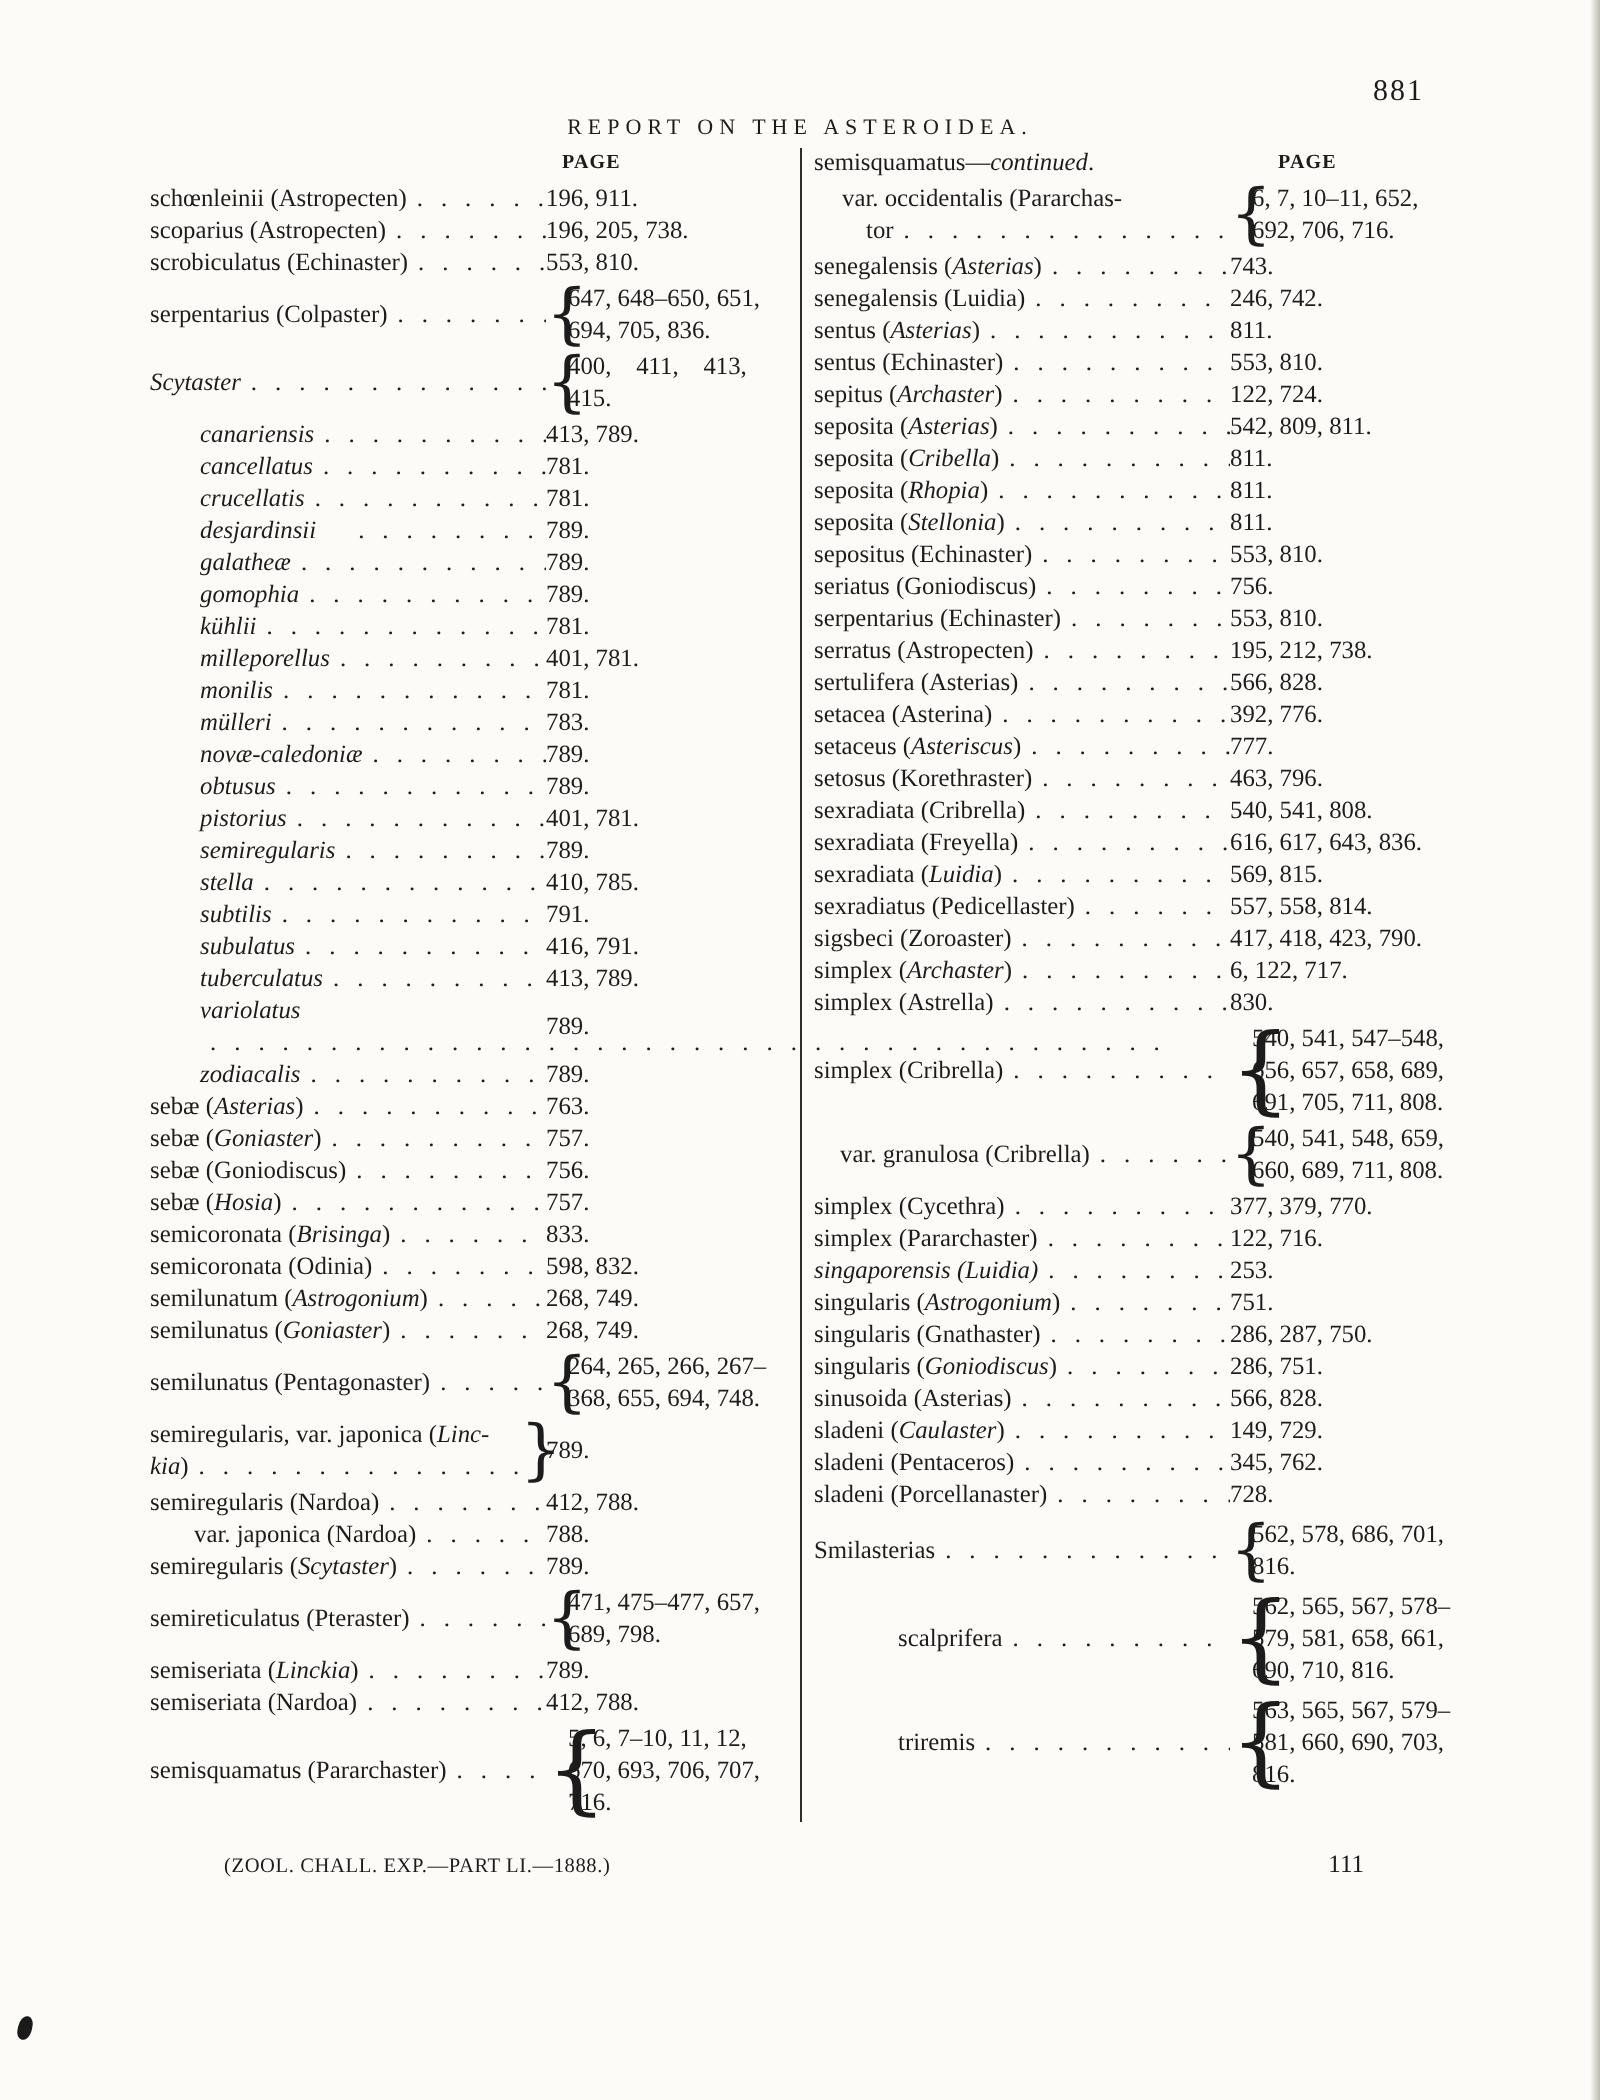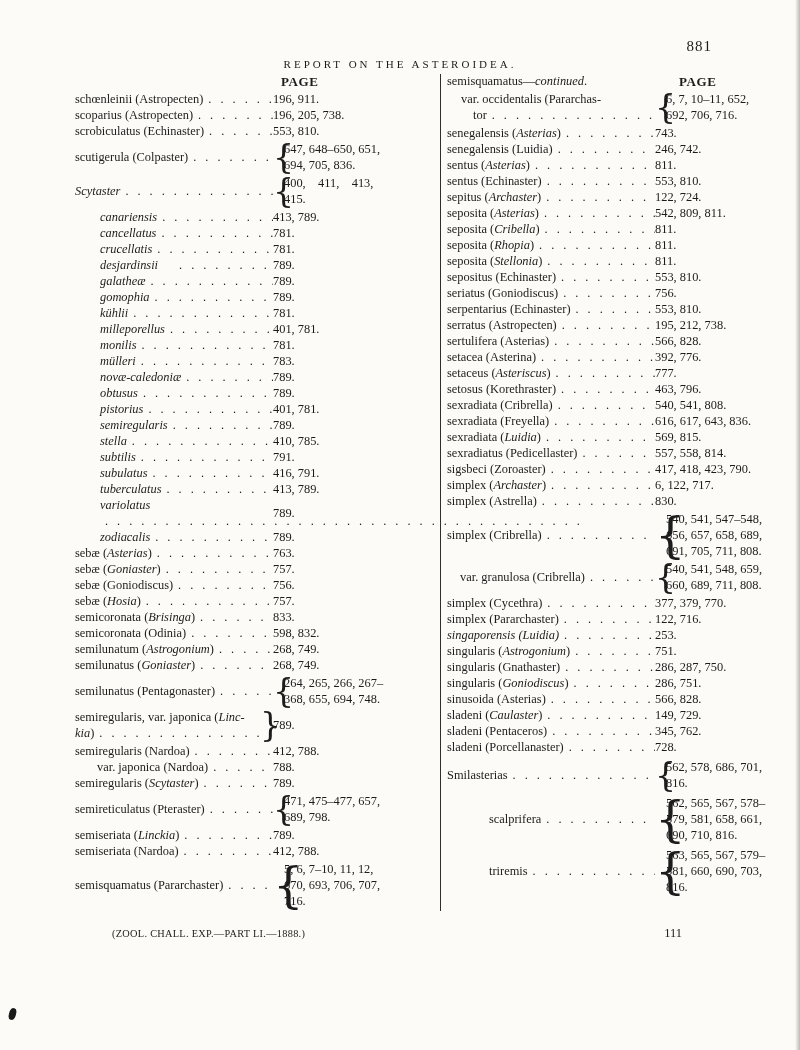--- a/index.html
+++ b/index.html
@@ -19,39 +19,39 @@
   .speck { position: absolute; left: 9px; top: 1008px; width: 7px; height: 12px;
     background: #1a1a1a; border-radius: 50% 40% 50% 40%; transform: rotate(12deg); }
 
   .header { position: relative; padding-top: 40px; text-align: center; height: 62px; }
   .running-title { font-size: 11px; letter-spacing: 3px; display: inline-block; margin-top: 18px; }
   .folio { position: absolute; right: 88px; top: 38px; font-size: 15px; letter-spacing: 1px; }
 
   .columns { display: flex; margin: 12px 60px 0 75px; align-items: stretch; }
   .col { font-size: 12.4px; }
   .col.left  { width: 325px; padding-right: 2px; }
-  .col.right { width: 340px; border-left: 1px solid #2e2e2e; padding-left: 6px; margin-left: 40px; }
+  .col.right { width: 340px; border-left: 1px solid #2e2e2e; padding-left: 6px; }
 
   .entry { display: flex; align-items: center; }
   .entry.braced { margin: 2px 0; }
   .nm { flex: 1; min-width: 0; }
   .nline { display: flex; align-items: baseline; line-height: 16px; white-space: pre; }
   .leader { flex: 1; overflow: hidden; white-space: nowrap; letter-spacing: 9px;
             padding-left: 5px; color: #1c1c1c; }
   .pcell { width: 125px; flex-shrink: 0; display: flex; align-items: center; }
   .plines { white-space: pre; }
   .plines div { line-height: 16px; }
   .brace { width: 11px; text-align: center; flex-shrink: 0; line-height: 0.8;
            font-family: "DejaVu Serif", serif; font-weight: 400; }
   .brace.rb { margin: 0 2px 0 1px; }
   .it { font-style: italic; }
 
   .colhead { height: 15px; margin-bottom: 2px; }
   .colhead .nline { line-height: 15px; }
-  .pglabel { font-size: 13px; font-weight: bold; letter-spacing: 0.6px; padding-left: 8px; }
+  .pglabel { font-size: 10px; font-weight: bold; letter-spacing: 0.6px; padding-left: 8px; }
   .col.right .pglabel { padding-left: 24px; }
 
   .footer { display: flex; justify-content: space-between; align-items: baseline;
             margin: 5px 118px 0 112px; }
   .sig { font-size: 10.3px; letter-spacing: 0.3px; margin-top: 12px; }
   .sheet { font-size: 12.5px; }
 </style>
 </head>
 <body>
 
@@ -91,21 +91,21 @@
           <div class="entry">
             <div class="nm">
               <div class="nline"><span>scrobiculatus (Echinaster)</span><span class="leader">........................................</span></div>
             </div>
             <div class="pcell">
               <div class="plines"><div>553, 810.</div></div>
             </div>
           </div>
           <div class="entry braced">
             <div class="nm">
-              <div class="nline"><span>scutigerula (Colpaster)</span><span class="leader">........................................</span></div>
+              <div class="nline"><span>serpentarius (Colpaster)</span><span class="leader">........................................</span></div>
             </div>
             <div class="pcell">
               <span class="brace" style="font-size: 33px;">{</span>
               <div class="plines"><div>647, 648–650, 651,</div><div>694, 705, 836.</div></div>
             </div>
           </div>
           <div class="entry braced">
             <div class="nm">
               <div class="nline"><span class="it">Scytaster</span><span class="leader">........................................</span></div>
             </div>

